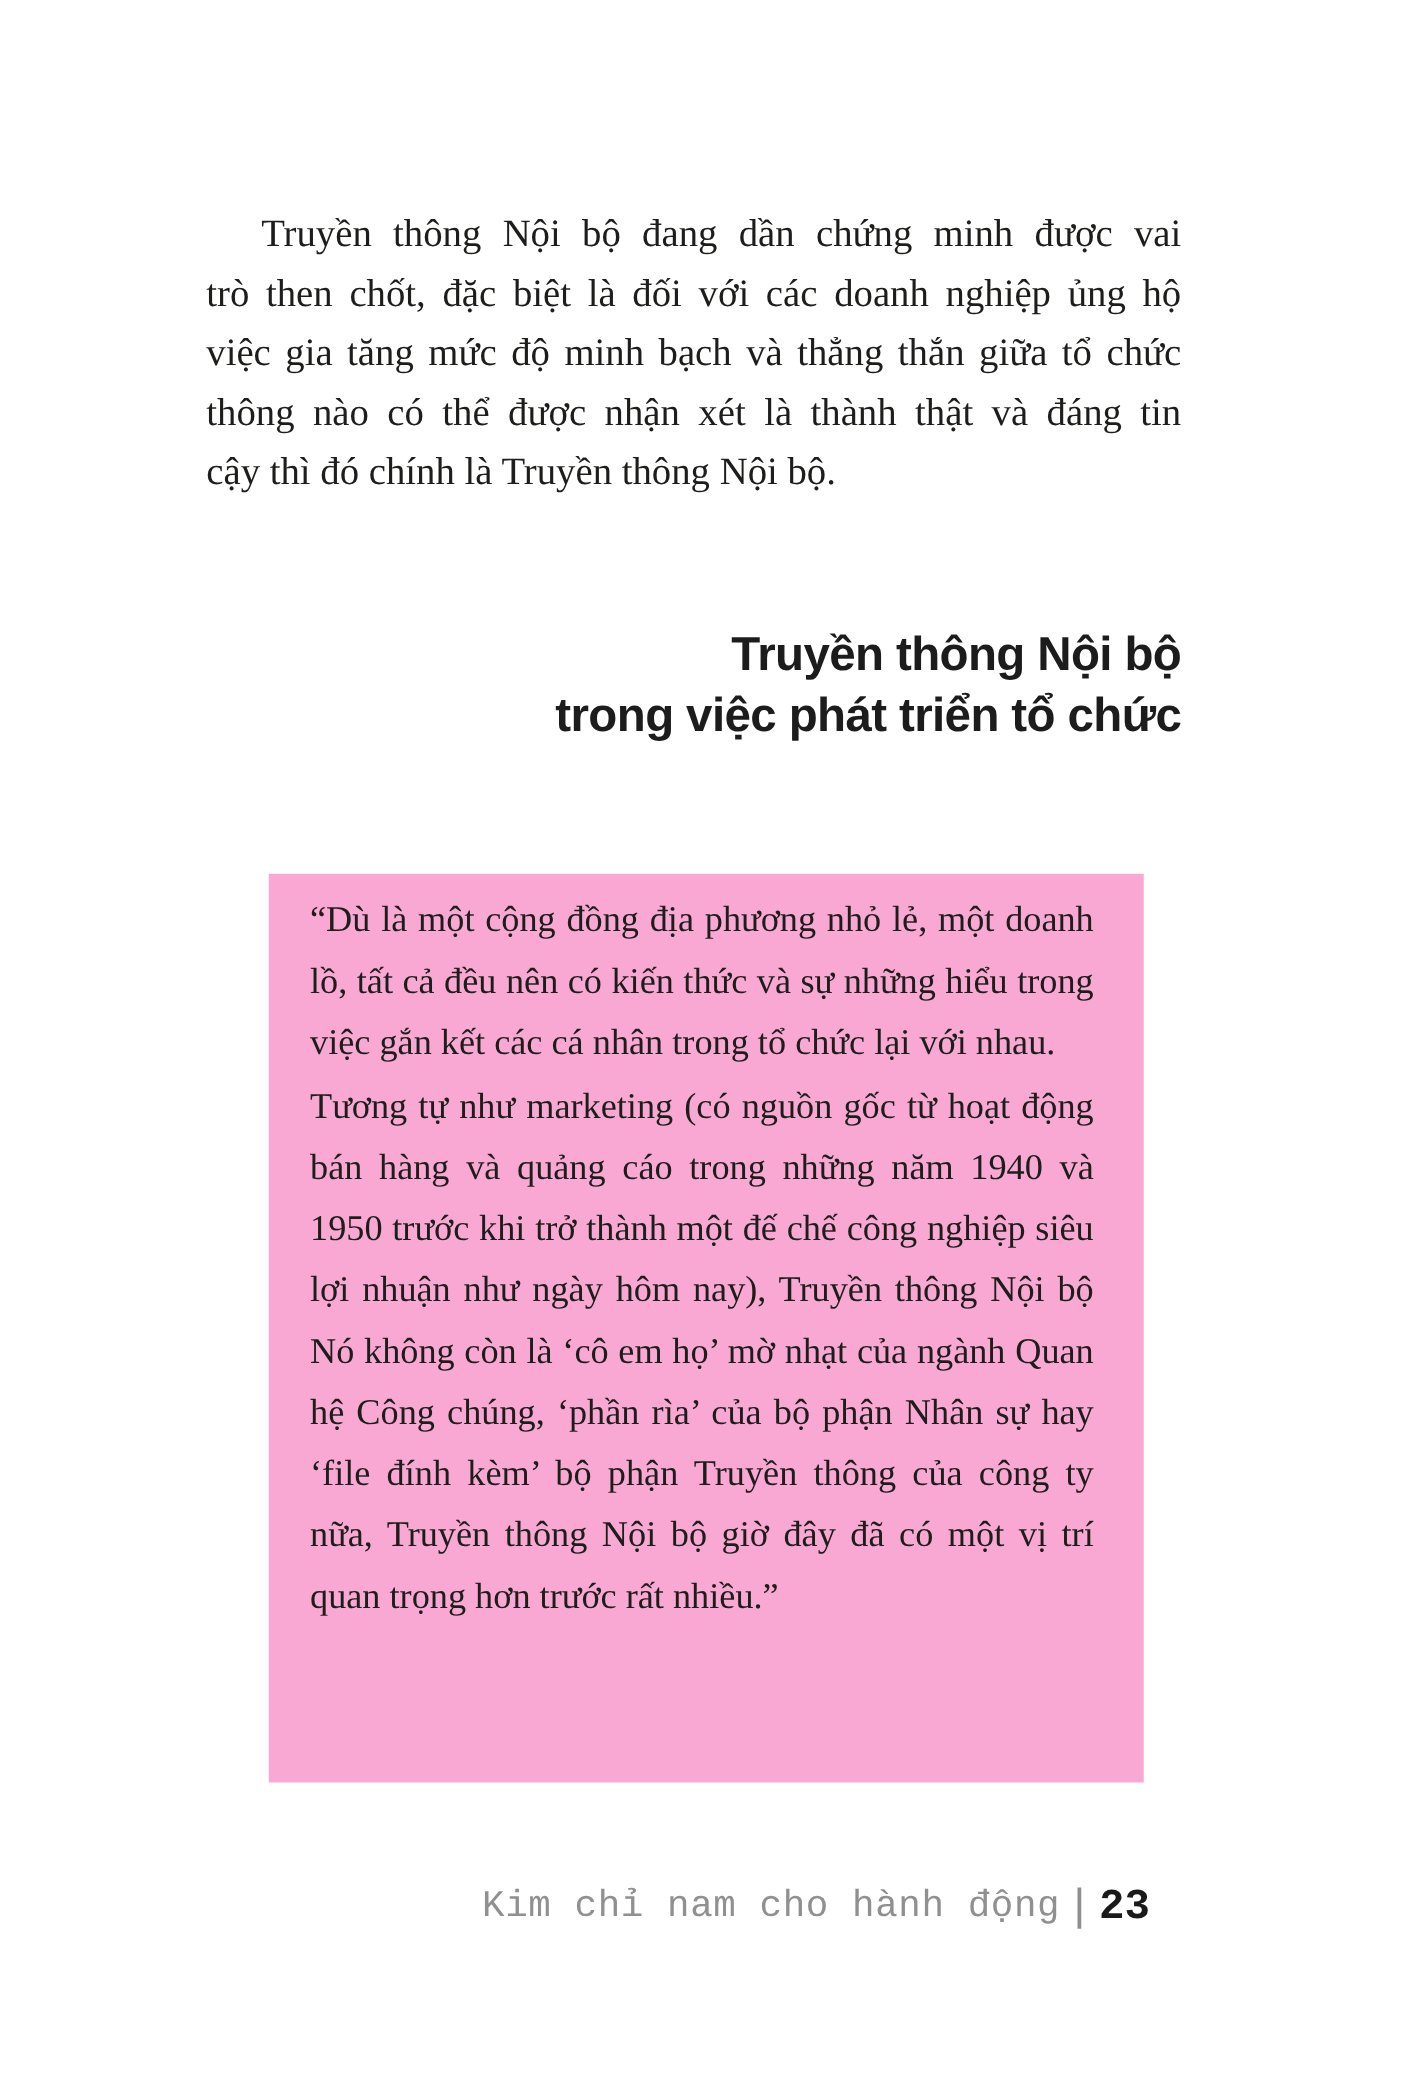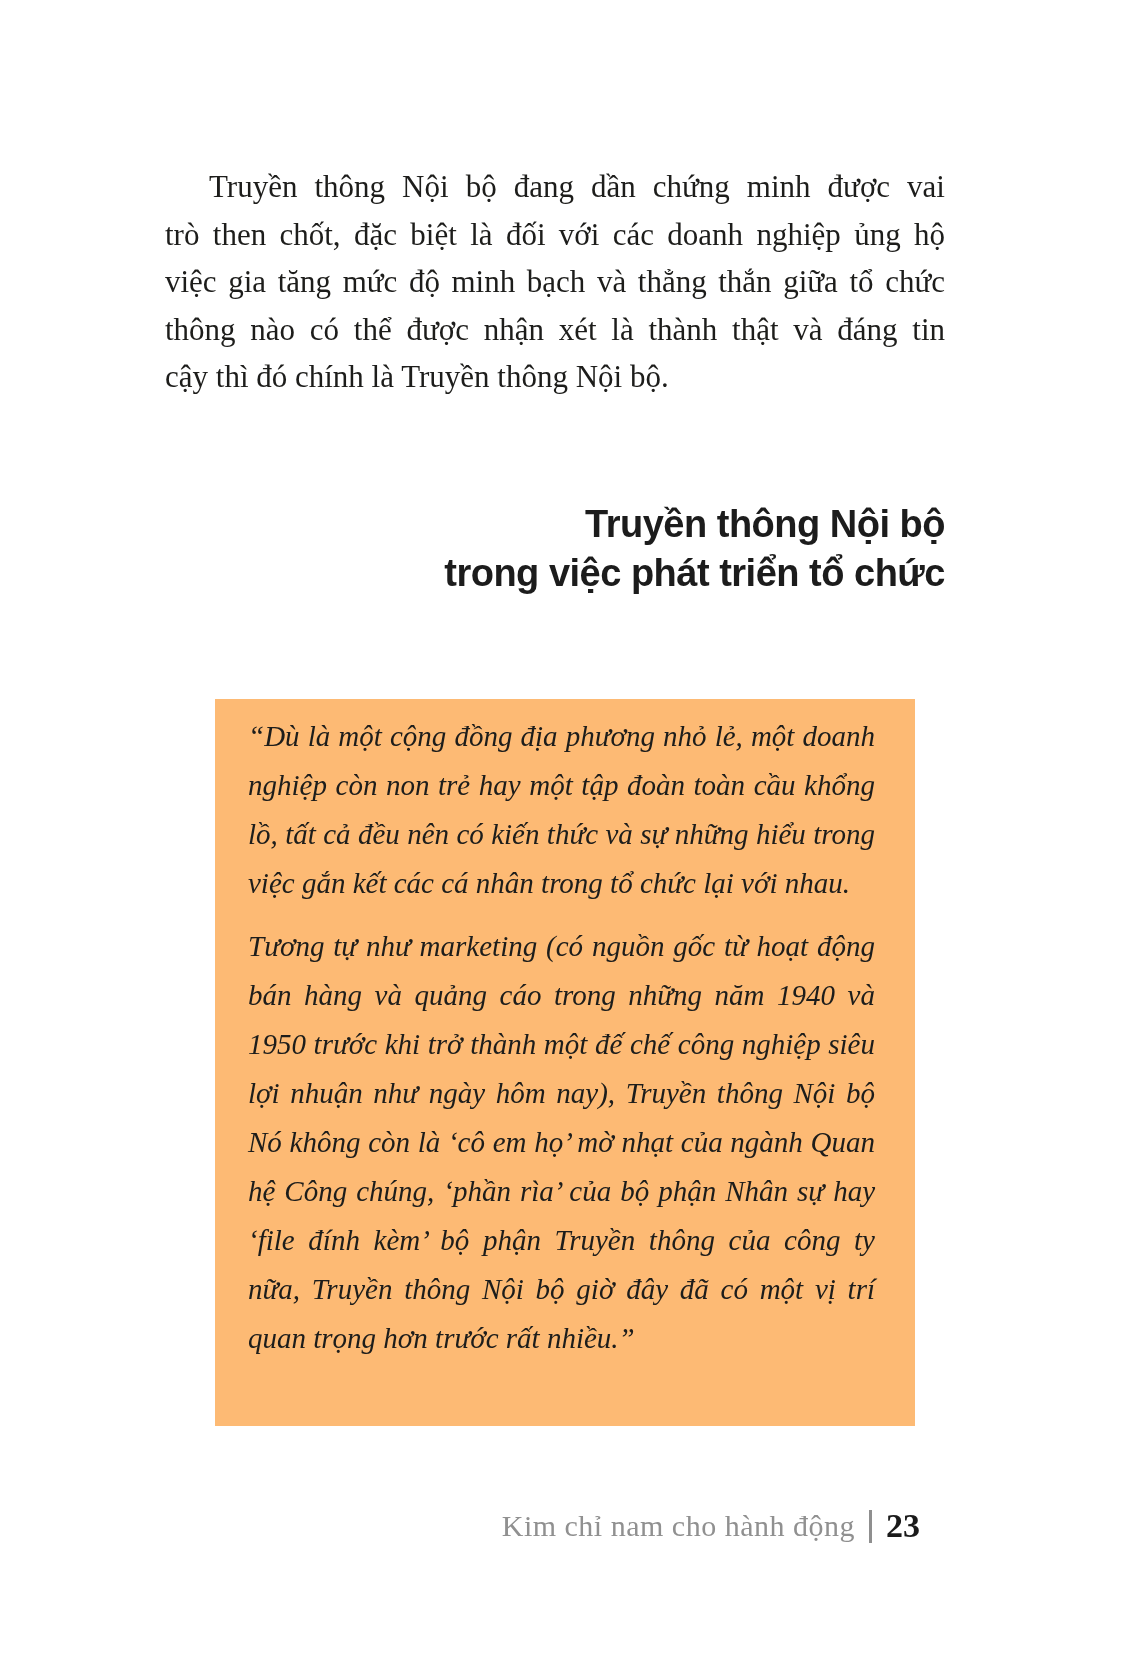--- a/index.html
+++ b/index.html
@@ -65,38 +65,37 @@
   }
 
   
   .quote-box {
     position: absolute;
     left: 215px;
     top: 699px;
     width: 700px;
     height: 727px;
     box-sizing: border-box;
-    background: #fdba74;
+    background: #f9a8d4;
     padding: 13px 40px 0 33px;
-    font-style: italic;
     font-size: 29px;
     line-height: 49px;
   }
-  .q-para + .q-para { margin-top: 14px; }
+  .q-para + .q-para { margin-top: 2px; }
 
   
   .footer {
     position: absolute;
     top: 1504px;
     right: 205px;
     height: 44px;
     display: flex;
     align-items: center;
     gap: 14px;
-    font-family: Liberation Serif, serif;
+    font-family: Liberation Mono, monospace;
   }
   .running-title {
     color: #909090;
     font-size: 30px;
     letter-spacing: 0.5px;
     white-space: nowrap;
   }
   .separator {
     width: 3px;
     height: 33px;
@@ -123,21 +122,20 @@
 
   <h2 class="heading">
     <span class="h-line">Truyền thông Nội bộ</span>
     <span class="h-line">trong việc phát triển tổ chức</span>
   </h2>
 
 
   <div class="quote-box">
     <div class="q-para">
         <div class="line">“Dù là một cộng đồng địa phương nhỏ lẻ, một doanh</div>
-        <div class="line">nghiệp còn non trẻ hay một tập đoàn toàn cầu khổng</div>
         <div class="line">lồ, tất cả đều nên có kiến thức và sự những hiểu trong</div>
         <div class="line last">việc gắn kết các cá nhân trong tổ chức lại với nhau.</div>
       </div>
     <div class="q-para">
         <div class="line">Tương tự như marketing (có nguồn gốc từ hoạt động</div>
         <div class="line">bán hàng và quảng cáo trong những năm 1940 và</div>
         <div class="line">1950 trước khi trở thành một đế chế công nghiệp siêu</div>
         <div class="line">lợi nhuận như ngày hôm nay), Truyền thông Nội bộ</div>
         <div class="line">Nó không còn là ‘cô em họ’ mờ nhạt của ngành Quan</div>
         <div class="line">hệ Công chúng, ‘phần rìa’ của bộ phận Nhân sự hay</div>

